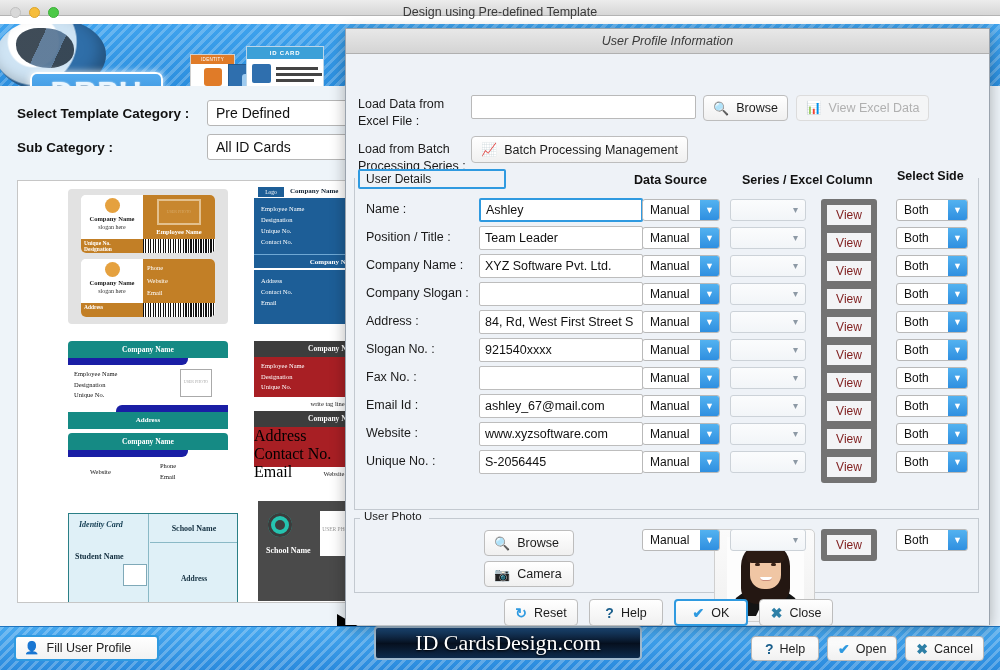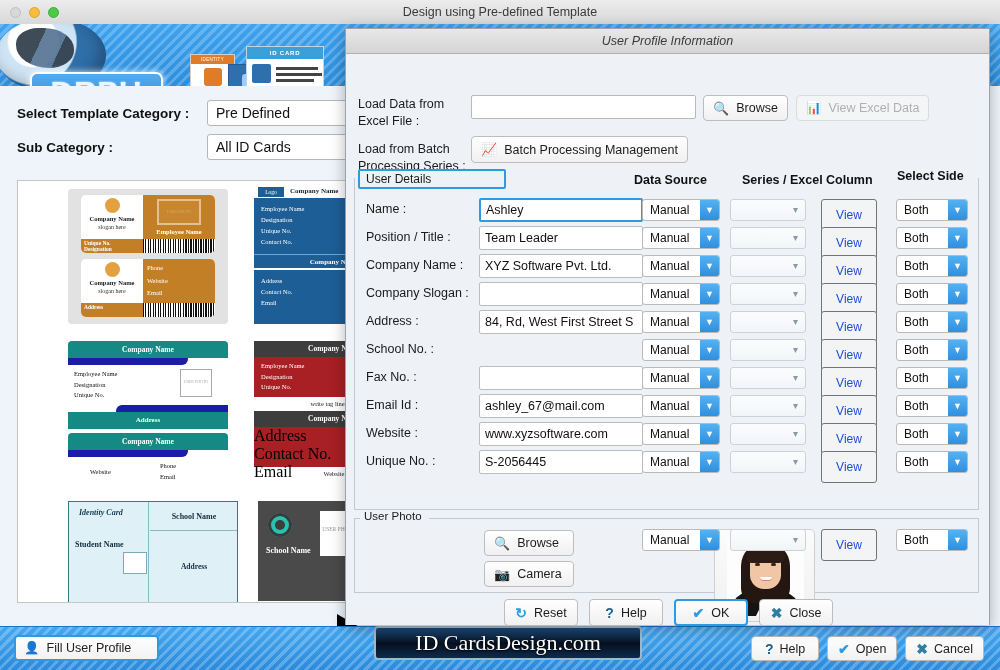--- a/index.html
+++ b/index.html
@@ -5,21 +5,21 @@
   * { box-sizing: border-box; margin: 0; padding: 0; }
   html, body {
     width: 1000px; height: 670px;
     font-family: "Liberation Sans", sans-serif;
     overflow: hidden; background: #fff;
   }
   #app { position: relative; width: 1000px; height: 670px; }
 
   
   .titlebar {
-    position: absolute; left:0; top:0; width:1000px; height:28px;
+    position: absolute; left:0; top:0; width:1000px; height:16px;
     background: linear-gradient(#ececec,#d6d6d6);
     border-bottom: 1px solid #b4b4b4;
   }
   .tb-title {
     position:absolute; left:0; top:0; width:1000px; height:24px;
     line-height:24px; text-align:center; font-size:12.5px; color:#3a3a3a;
   }
   .dot { position:absolute; top:7px; width:11px; height:11px; border-radius:50%; }
   .dot.d1 { left:10px; background:#d8d8d8; border:1px solid #c0c0c0; }
   .dot.d2 { left:29px; background:#f6bd3b; border:1px solid #dda52a; }
@@ -135,21 +135,21 @@
   .t4{ left:236px; top:160px; width:160px; height:140px; background:#fff; }
   .t4 .bh{ height:16px; background:#3d3d3d; color:#fff; font-size:7.5px; font-weight:bold; text-align:center; line-height:16px;}
   .t4 .mid{ position:relative; height:40px; background:#a81f24;}
   .t4 .mid .tx{ position:absolute; left:7px; top:4px; font-size:6.5px; color:#fff; line-height:10.5px;}
   .t4 .tag{ height:14px; background:#fff; color:#222; font-size:6.5px; text-align:center; line-height:14px;}
   .t4 .bh2{ height:16px; background:#3d3d3d; color:#fff; font-size:7.5px; font-weight:bold; text-align:center; line-height:16px;}
   .t4 .mid2{ position:relative; height:40px; background:#a81f24;}
   .t4 .web{ height:14px; background:#fff; color:#222; font-size:6.5px; text-align:center; line-height:14px;}
 
   
-  .t5{ left:50px; top:320px; width:170px; height:110px; background:#dff0f7; border:1px solid #2a7f86;}
+  .t5{ left:50px; top:332px; width:170px; height:110px; background:#dff0f7; border:1px solid #2a7f86;}
   .t5 .l{ position:absolute; left:0; top:0; width:80px; height:100px; border-right:1px solid #8ab9c6;}
   .t5 .idc{ position:absolute; left:10px; top:6px; font-size:8px; font-weight:bold; font-style:italic; color:#123c52;}
   .t5 .sn{ position:absolute; left:6px; top:38px; font-size:8px; font-weight:bold; color:#102c3d;}
   .t5 .sb{ position:absolute; left:54px; top:50px; width:24px; height:22px; background:#fff; border:1px solid #7fa9b8;}
   .t5 .r{ position:absolute; left:81px; top:0; width:88px; height:100px;}
   .t5 .scn{ position:absolute; left:0; top:10px; width:88px; text-align:center; font-size:8px; font-weight:bold; color:#102c3d;}
   .t5 .sep{ position:absolute; left:0; top:28px; width:88px; height:1px; background:#8ab9c6;}
   .t5 .adr{ position:absolute; left:0; top:60px; width:88px; text-align:center; font-size:7.5px; font-weight:bold; color:#102c3d;}
   .t6{ left:240px; top:320px; width:170px; height:100px; background:#4a4a4a;}
   .t6 .gear{ position:absolute; left:10px; top:12px; width:24px; height:24px; border-radius:50%;
@@ -251,22 +251,22 @@
     background:linear-gradient(#53b2f0,#2f8fe0); border-radius:0 2px 2px 0;
     color:#fff; font-size:9px; display:flex; align-items:center; justify-content:center;
   }
   .combo.plain{ background:linear-gradient(#fbfcfd,#f2f5f8); border:1px solid #ccd2d8; }
   .combo.plain .arw{ background:transparent; color:#8d99a5; font-size:10px; }
   .c-source{ left:296px; width:78px; }
   .c-series{ left:384px; width:76px; }
   .c-side{ left:550px; width:72px; }
   .vbtn{
     position:absolute; left:475px; width:56px; height:32px;
-    background:#f3f4f6; border:1px solid #737373; border-radius:3px;
-    font-size:12px; color:#1d4ed8; display:flex; align-items:center; justify-content:center;
+    background:#f3f4f6; border:6px solid #737373; border-radius:3px;
+    font-size:12px; color:#7f1d1d; display:flex; align-items:center; justify-content:center;
   }
 
   
   .photo-grp{
     position:absolute; left:8px; top:464px; width:625px; height:75px;
     border:1px solid #c3c9d0; border-top:none;
   }
   .photo-grp-lbl{
     position:absolute; left:14px; top:456px; font-size:11.5px; color:#1a1a1a;
     background:#eef2f7; padding:0 4px;
@@ -638,21 +638,22 @@
           <span class="arw">▾</span>
         </div>
         <div class="vbtn" style="top:1px;">View</div>
         <div class="combo c-side" style="top:1px;">
           <span>Both</span>
           <span class="arw">▼</span>
         </div>
       </div>
 
       <div class="frow" style="top:284px;">
-        <div class="flabel">School No. :</div>
+        <div class="flabel">Slogan No. :</div>
+        <div class="finput">921540xxxx</div>
         <div class="combo c-source" style="top:1px;">
           <span>Manual</span>
           <span class="arw">▼</span>
         </div>
         <div class="combo plain c-series" style="top:1px;">
           <span></span>
           <span class="arw">▾</span>
         </div>
         <div class="vbtn" style="top:1px;">View</div>
         <div class="combo c-side" style="top:1px;">

